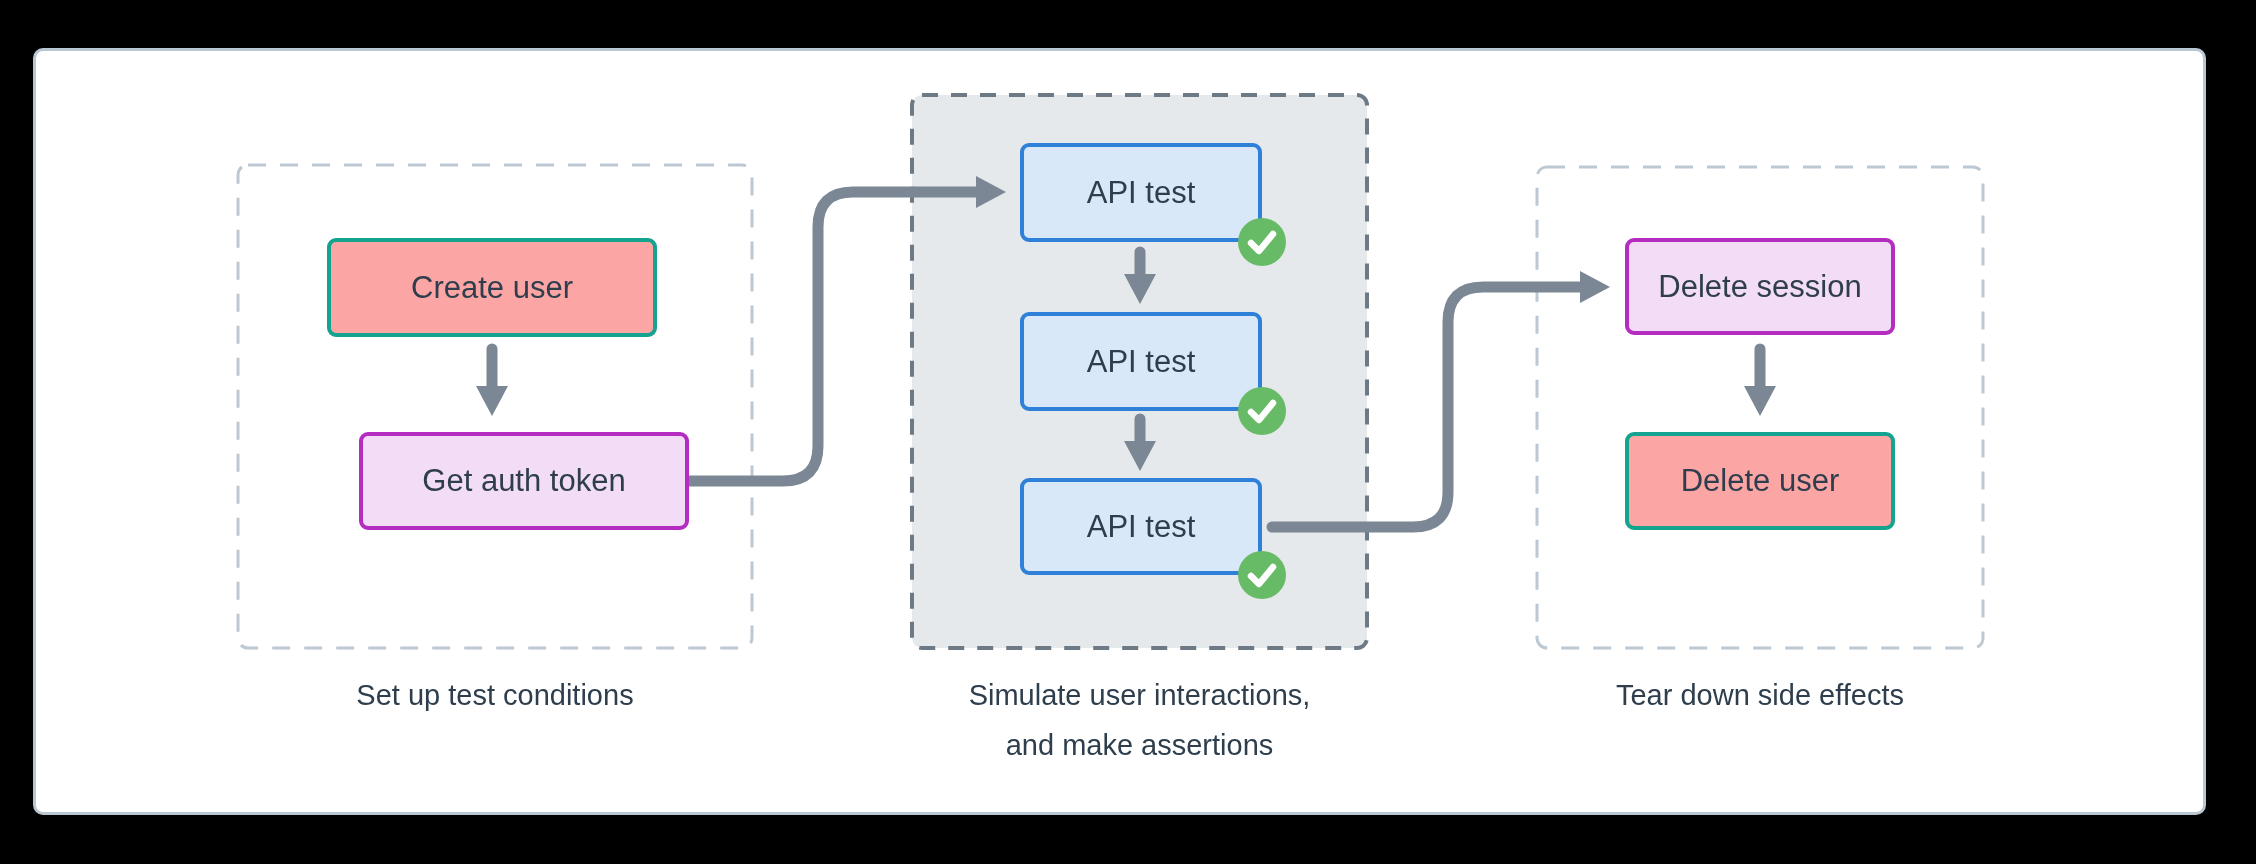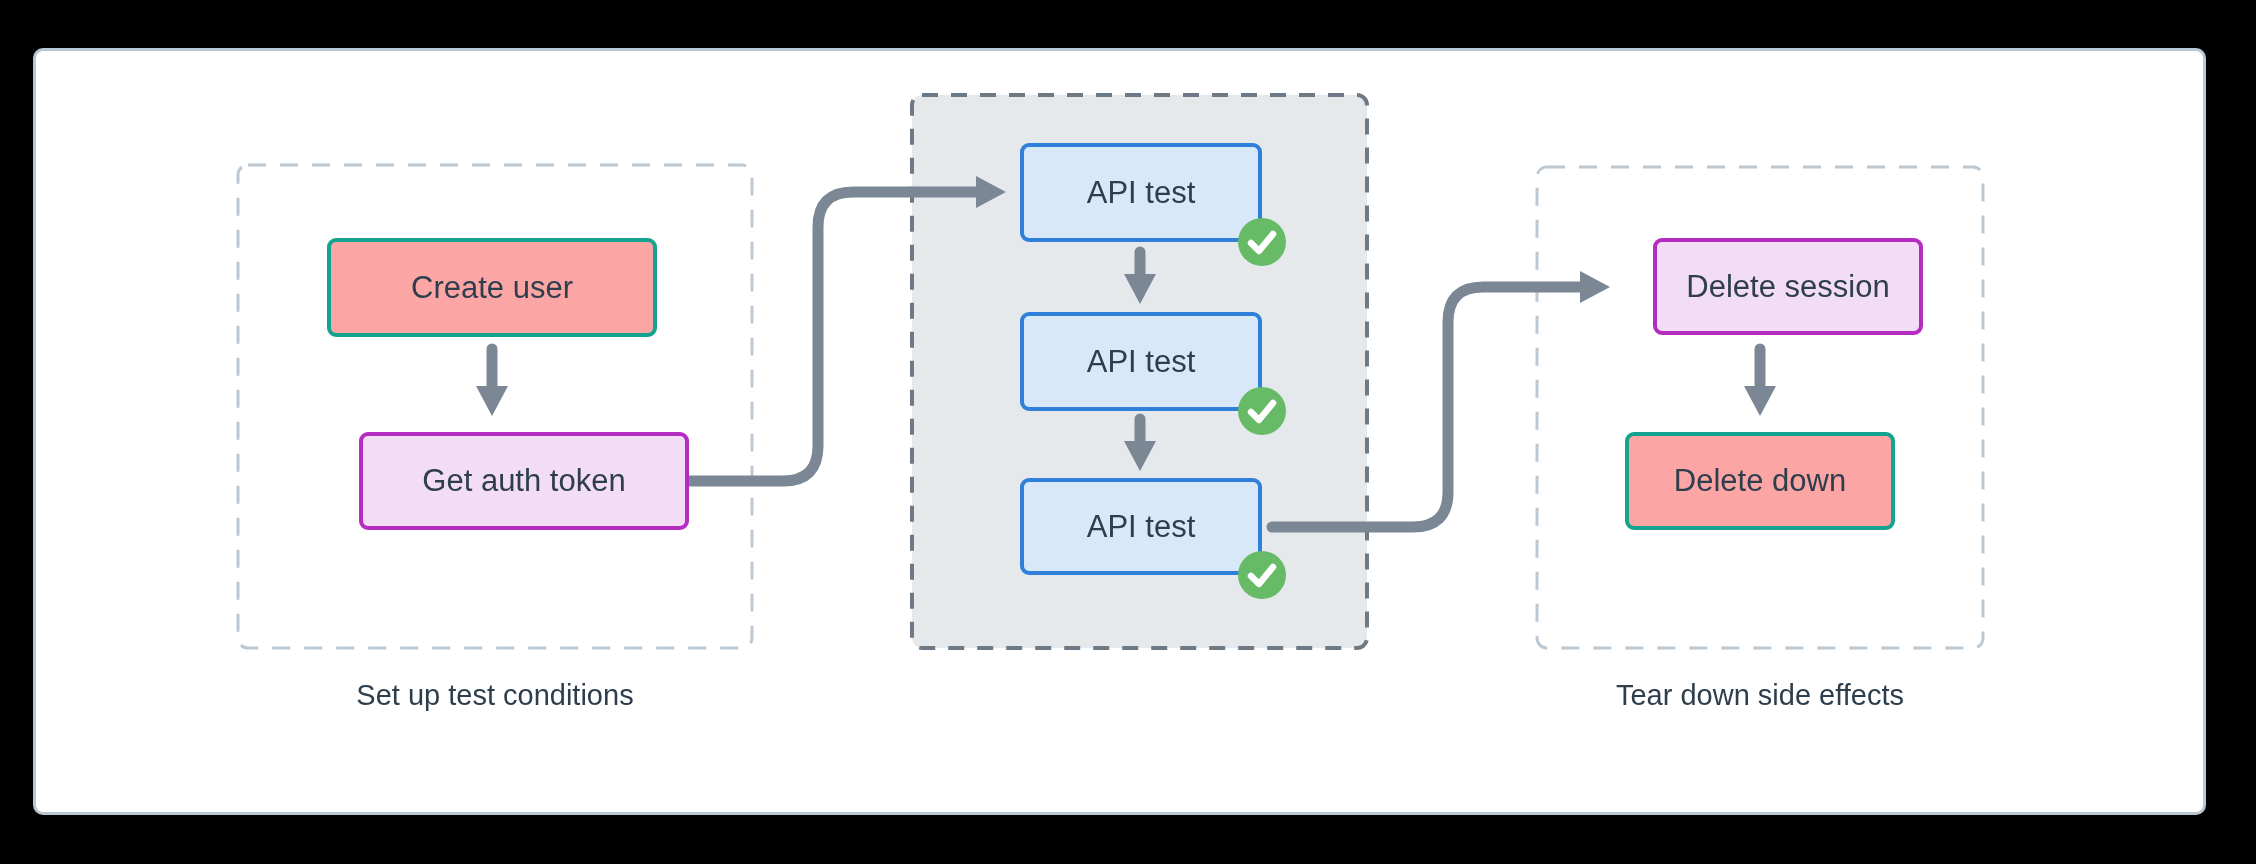--- a/index.html
+++ b/index.html
@@ -69,21 +69,21 @@
   }
   #caption-setup    { left: 238px;  top: 670px; width: 514px; }
   #caption-simulate { left: 912px;  top: 670px; width: 455px; }
   #caption-teardown { left: 1537px; top: 670px; width: 446px; }
 
   #node-create-user    { left: 327px;  top: 238px; width: 330px; height: 99px; }
   #node-get-auth-token { left: 327px;  top: 432px; width: 330px; height: 98px; margin-left: 32px; }
   #node-api-test-1     { left: 1020px; top: 143px; width: 242px; height: 99px; }
   #node-api-test-2     { left: 1020px; top: 312px; width: 242px; height: 99px; }
   #node-api-test-3     { left: 1020px; top: 478px; width: 242px; height: 97px; }
-  #node-delete-session { left: 1625px; top: 238px; width: 270px; height: 97px; margin-left: 28px; }
+  #node-delete-session { left: 1625px; top: 238px; width: 270px; height: 97px; }
   #node-delete-user    { left: 1625px; top: 432px; width: 270px; height: 98px; }
 
   #badge-api-1 { left: 1238px; top: 218px; }
   #badge-api-2 { left: 1238px; top: 387px; }
   #badge-api-3 { left: 1238px; top: 551px; }
 </style>
 </head>
 <body>
 
 <div class="card"></div>
@@ -113,21 +113,21 @@
 <div class="node pink" id="node-get-auth-token">Get auth token</div>
 
 <div class="node blue" id="node-api-test-1">API test</div>
 
 <div class="node blue" id="node-api-test-2">API test</div>
 
 <div class="node blue" id="node-api-test-3">API test</div>
 
 <div class="node pink" id="node-delete-session">Delete session</div>
 
-<div class="node teal" id="node-delete-user">Delete down</div>
+<div class="node teal" id="node-delete-user">Delete user</div>
 
 <div class="badge" id="badge-api-1">
   <svg viewBox="0 0 48 48" width="48" height="48">
     <circle cx="24" cy="24" r="24" fill="#67bb66"></circle>
     <path d="M13 25 L21 33 L35 16" stroke="#ffffff" stroke-width="6.5" fill="none" stroke-linecap="round" stroke-linejoin="round"></path>
   </svg>
 </div>
 <div class="badge" id="badge-api-2">
   <svg viewBox="0 0 48 48" width="48" height="48">
     <circle cx="24" cy="24" r="24" fill="#67bb66"></circle>
@@ -137,15 +137,17 @@
 <div class="badge" id="badge-api-3">
   <svg viewBox="0 0 48 48" width="48" height="48">
     <circle cx="24" cy="24" r="24" fill="#67bb66"></circle>
     <path d="M13 25 L21 33 L35 16" stroke="#ffffff" stroke-width="6.5" fill="none" stroke-linecap="round" stroke-linejoin="round"></path>
   </svg>
 </div>
 
 <div class="caption" id="caption-setup">Set up test conditions</div>
 
 <div class="caption" id="caption-simulate">
+  <div>Simulate user interactions,</div>
+  <div>and make assertions</div>
 </div>
 
 <div class="caption" id="caption-teardown">Tear down side effects</div>
 
 </body></html>

